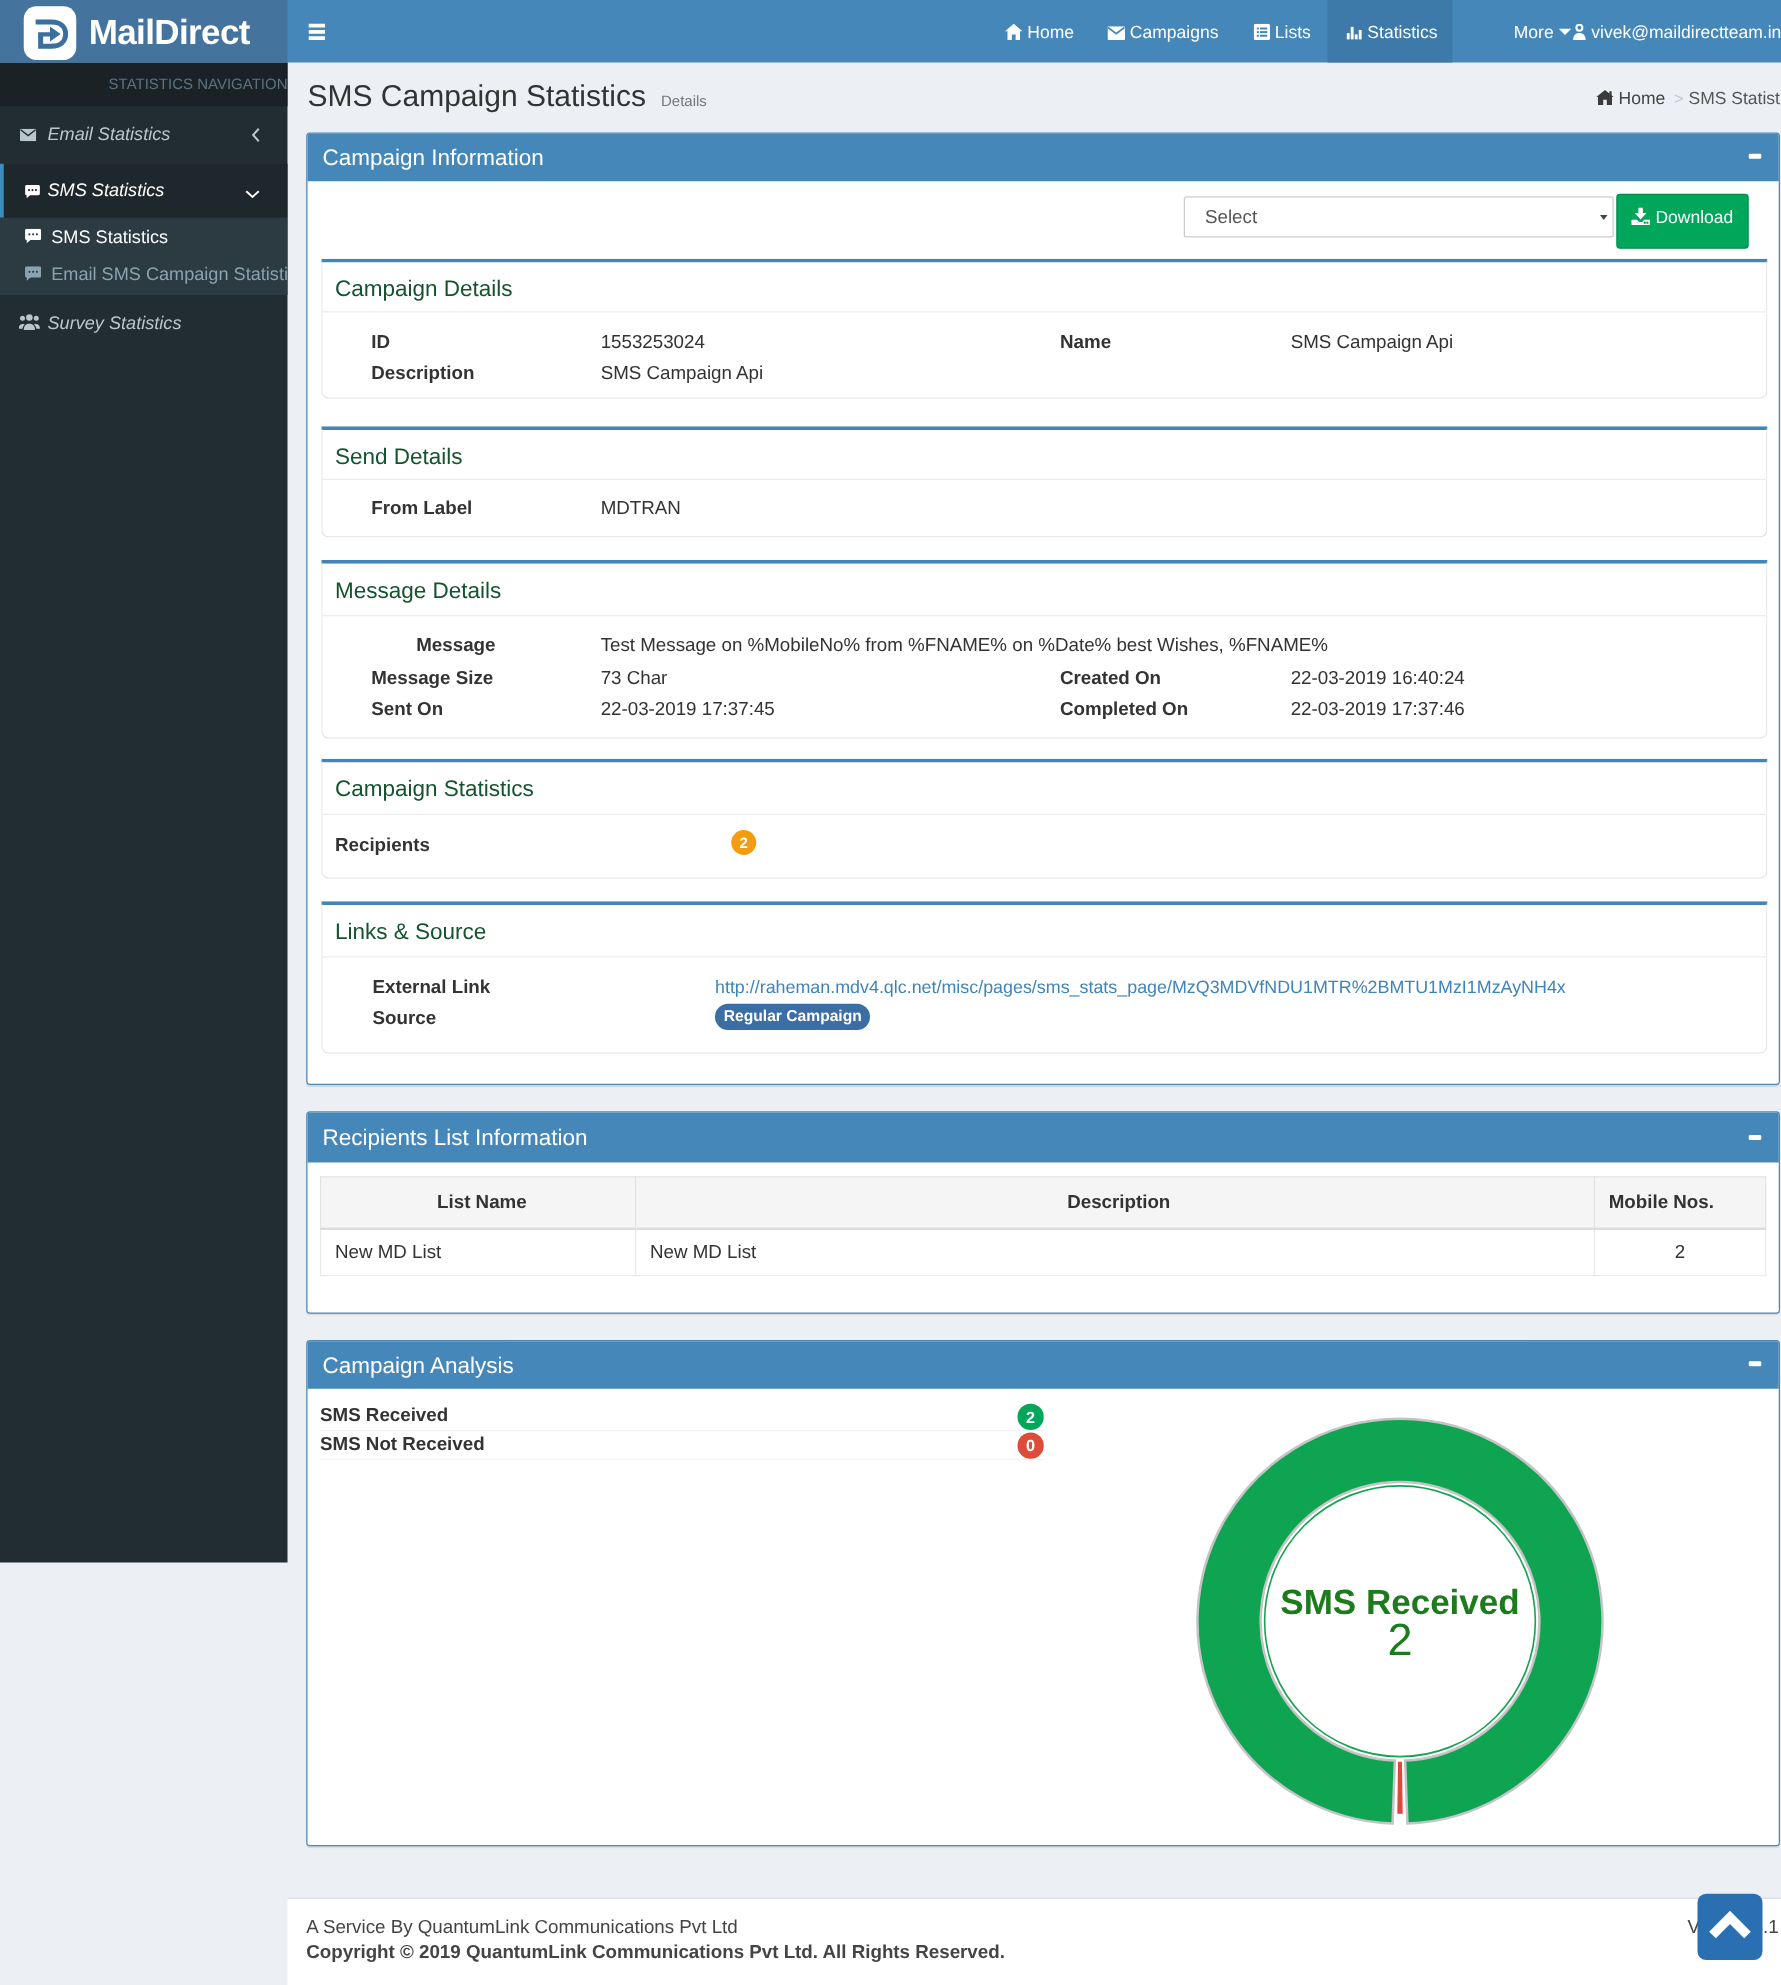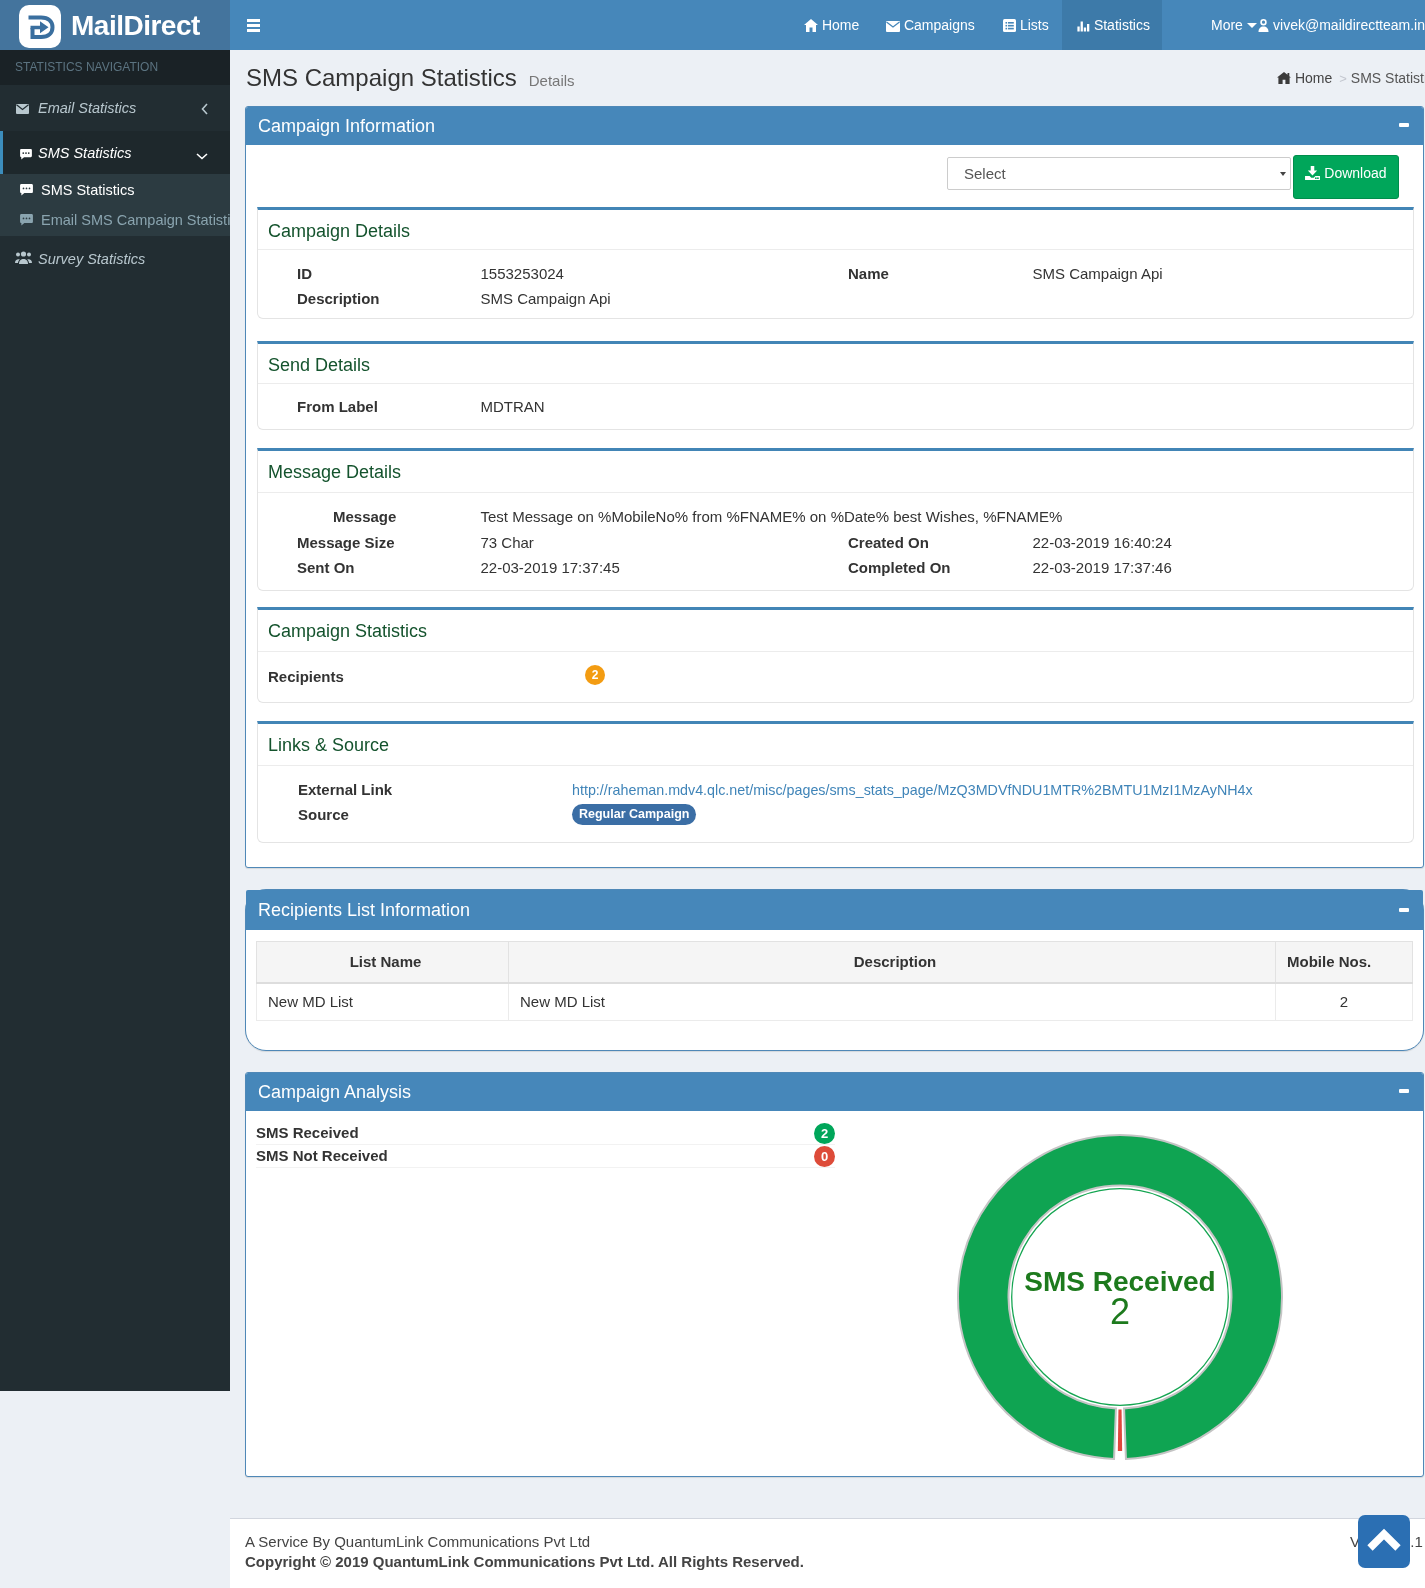--- a/index.html
+++ b/index.html
@@ -12,49 +12,49 @@
 #logo { position:absolute; left:0; top:0; width:230px; height:50px; background:#44749d; }
 #logoicon { position:absolute; left:19px; top:5px; width:42px; height:43px; background:#fff; border-radius:10px; }
 #logotext { position:absolute; left:71px; top:10px; font-size:28px; font-weight:bold; color:#fff; letter-spacing:-0.5px; }
 #hamb { position:absolute; left:247px; top:19px; width:13px; height:14px; }
 #hamb div { height:2.8px; background:#fff; margin-bottom:2.2px; }
 .navitem { position:absolute; top:0; height:50px; line-height:50px; color:#fff; font-size:14px; white-space:nowrap; }
 .navitem svg { vertical-align:-2px; }
 #nav-active { position:absolute; left:1062px; top:0; width:100px; height:50px; background:#3d7aa9; }
 
 
-#sidebar { position:absolute; left:0; top:50px; width:230px; height:1341px; background:#222d32; }
+#sidebar { position:absolute; left:0; top:50px; width:230px; height:1200px; background:#222d32;text-align:right; }
 #sb-head { height:35px; background:#1a2226; color:#5b7380; font-size:12px; line-height:35px; padding-left:15px; }
 .sb-item { position:relative; height:46px; color:#b8c7ce; font-size:14.5px; }
 .sb-item .ic { position:absolute; left:15px; top:50%; margin-top:-8px; }
 .sb-item .tx { position:absolute; left:38px; top:50%; margin-top:-9px; line-height:18px;font-style:italic; }
 .sb-item .chev { position:absolute; right:22px; top:50%; margin-top:-6px; }
 #sb-active { height:43px; background:#1e282c; color:#fff; border-left:3px solid #3c8dbc; }
 #sb-active .ic { left:13px; }
 #sb-active .tx { left:35px; }
 #sb-active .chev { right:22px; }
 #sb-sub { background:#2c3b41; padding:1px 0 1px 0; }
 .sb-sub-item { position:relative; height:30px; font-size:14.5px; color:#8aa4af; white-space:nowrap; overflow:hidden; }
 .sb-sub-item .ic { position:absolute; left:20px; top:50%; margin-top:-7px; }
 .sb-sub-item .tx { position:absolute; left:41px; top:50%; margin-top:-9px; line-height:18px; }
 .sb-sub-item.on { color:#fff; }
 
 
 #ctitle { position:absolute; left:246px; top:64px; font-size:24px; color:#333; font-weight:normal; }
-#ctitle small { font-size:15px; color:#777; margin-left:12px; }
+#ctitle small { font-size:12px; color:#777; margin-left:12px; }
 #bcrumb { position:absolute; left:1277px; top:70px; font-size:14px; color:#444; white-space:nowrap; }
 #bcrumb .sep { color:#c3c7cf; margin:0 4px 0 7px; font-size:13px; }
 #bcrumb .cur { color:#555; }
 
 
 .box { position:absolute; left:245px; width:1179px; background:#fff; border:1px solid #4f88b7; border-radius:3px; box-shadow:0 1px 1px rgba(0,0,0,0.1); }
 .box-head { height:38px; background:#4687ba; color:#fff; font-size:18px; line-height:38px; padding-left:12px; position:relative; border-radius:2px 2px 0 0; }
 .box-head .minus { position:absolute; right:14.5px; top:16px; width:9.5px; height:3.5px; background:#fff; border-radius:1px; }
 #box1 { top:106px; height:762px; }
-#box2 { top:889px; height:162px;border-radius:21px; }
+#box2 { top:889px; height:162px; }
 #box2 .box-head { height:40px; line-height:40px; }
 #box3 { top:1072px; height:405px; }
 
 
 #selbox { position:absolute; left:701px; top:50px; width:344px; height:33px; border:1px solid #ccc; border-radius:2px; background:#fff; color:#555; font-size:15px; line-height:31px; padding-left:16px; }
 #selbox .car { position:absolute; right:4px; top:14px; width:0; height:0; border-left:3.2px solid transparent; border-right:3.2px solid transparent; border-top:4.5px solid #444; }
 #dlbtn { position:absolute; left:1047px; top:48px; width:106px; height:44px; background:#00a65a; border:1px solid #008d4c; border-radius:3px; color:#fff; font-size:14px; line-height:34px; text-align:center; }
 
 
 .panel { position:absolute; left:11px; width:1157px; border:1px solid #e4e4e4; border-top:3px solid #4285b6; border-radius:0 0 6px 6px; }

